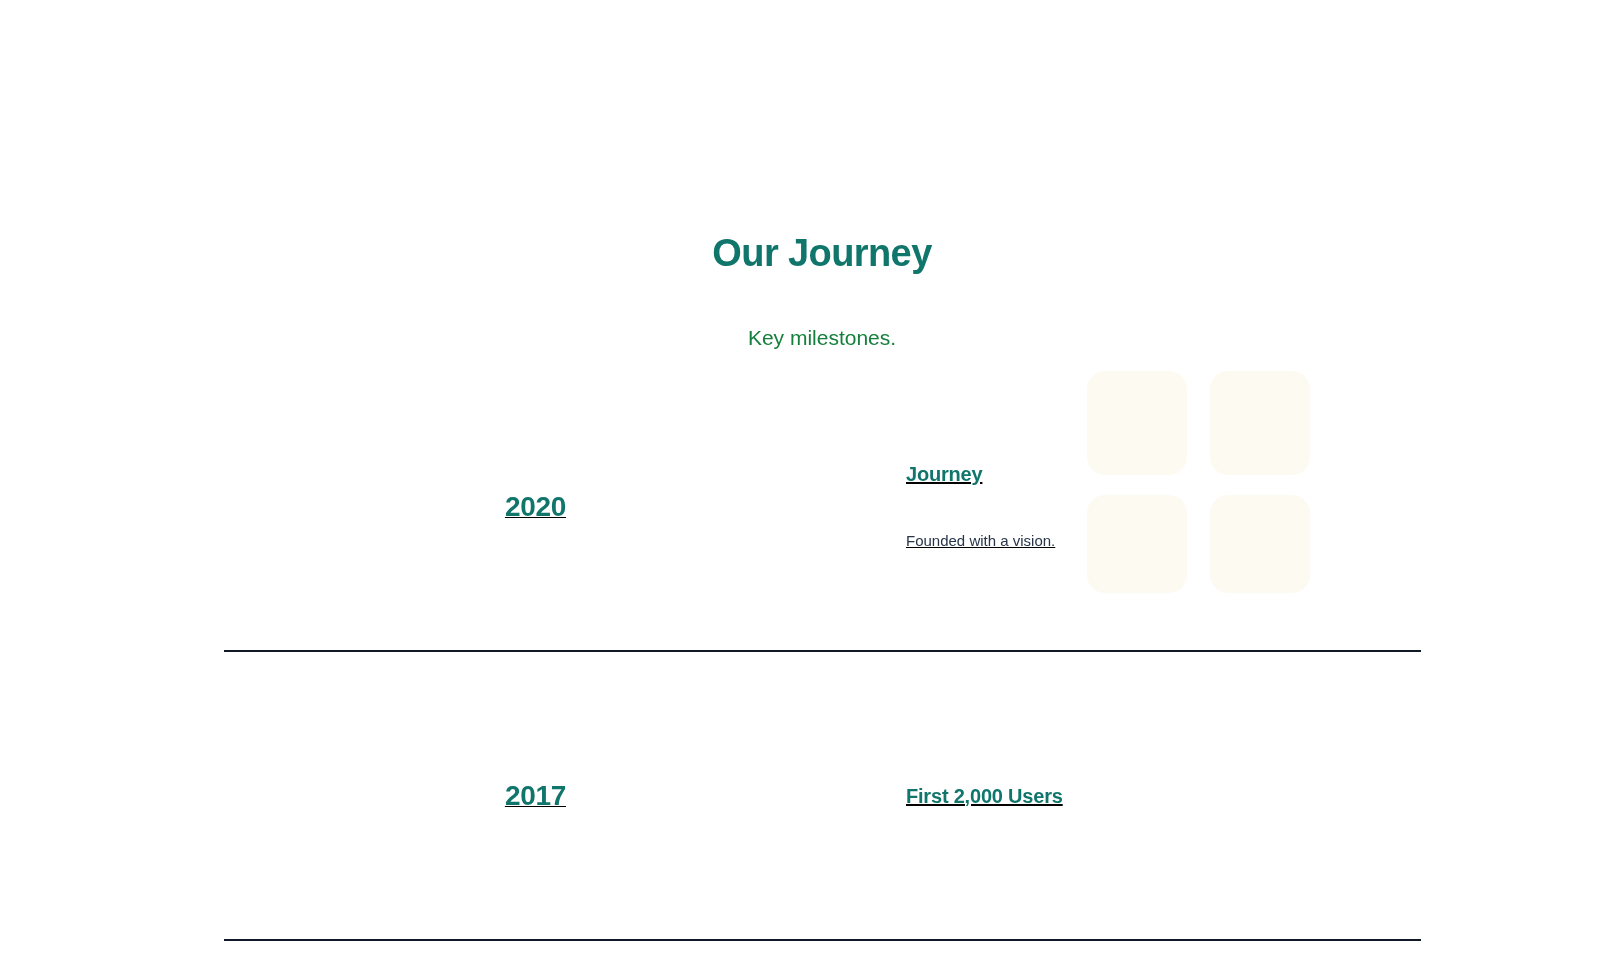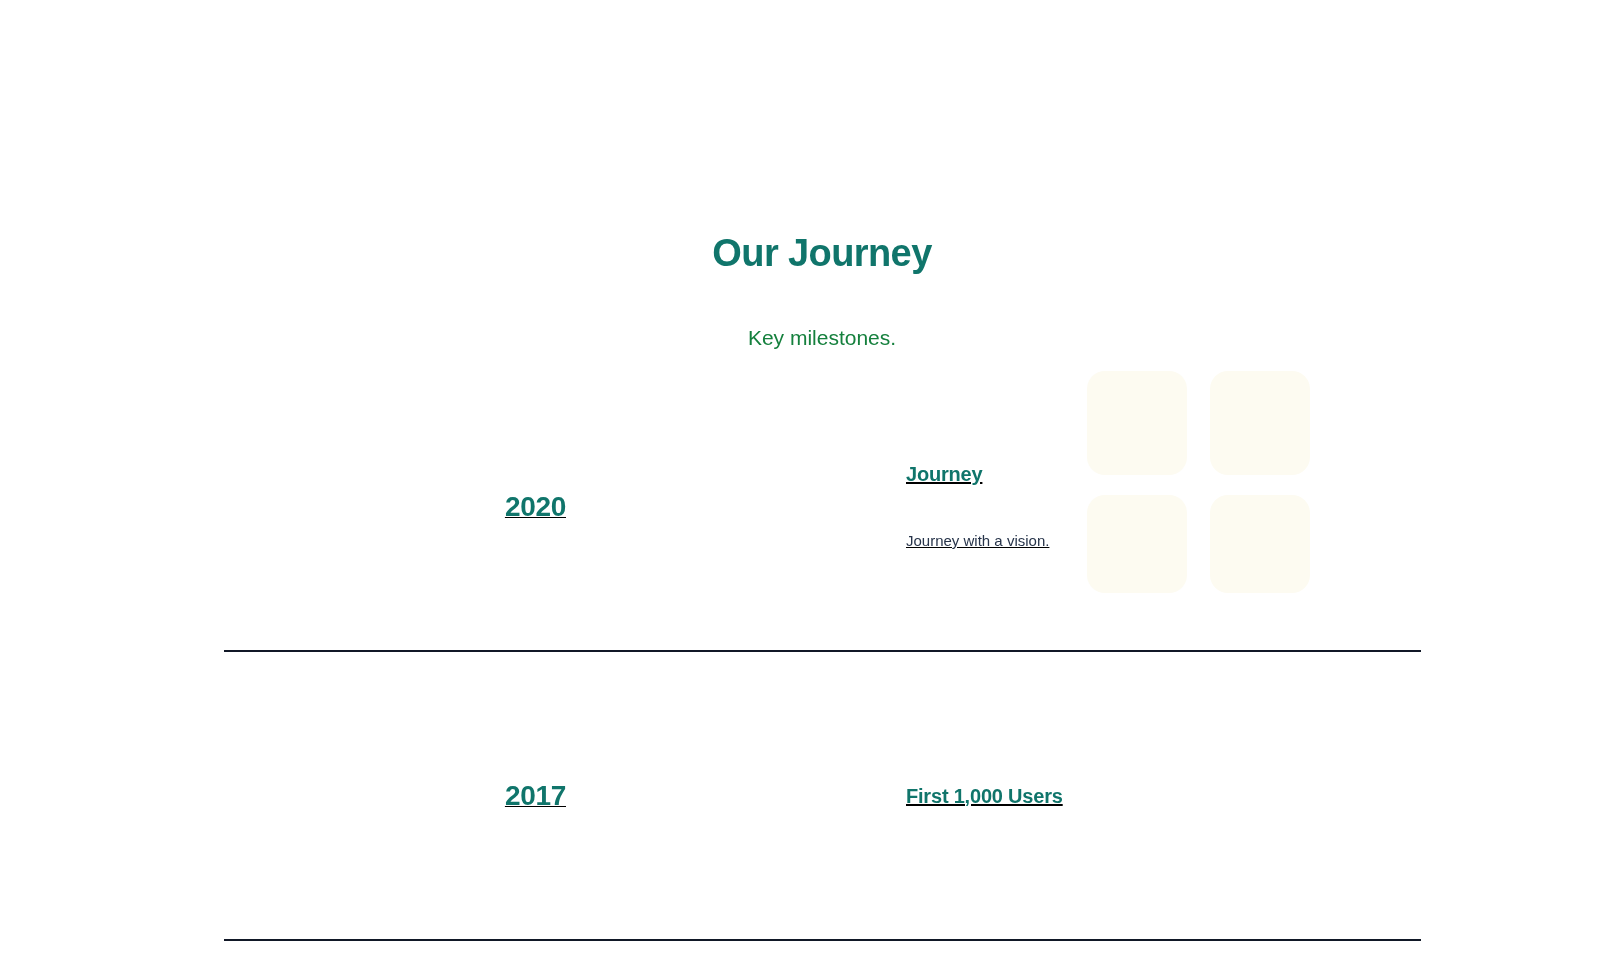--- a/index.html
+++ b/index.html
@@ -145,30 +145,30 @@
       </div>
       <div class="content-col">
         <div class="skeleton-grid">
           <div class="skeleton-tile"></div>
           <div class="skeleton-tile"></div>
           <div class="skeleton-tile"></div>
           <div class="skeleton-tile"></div>
         </div>
         <div class="milestone">
           <h2 class="milestone-title">Journey</h2>
-          <p class="milestone-desc">Journey with a vision.</p>
+          <p class="milestone-desc">Founded with a vision.</p>
         </div>
       </div>
     </div>
 
     <div class="timeline-row row-2021">
       <div class="year-col">
         <span class="year-label">2017</span>
       </div>
       <div class="content-col">
         <div class="milestone">
-          <h2 class="milestone-title">First 1,000 Users</h2>
+          <h2 class="milestone-title">First 2,000 Users</h2>
         </div>
       </div>
     </div>
 
   </div>
 </div>
 
 </body></html>

